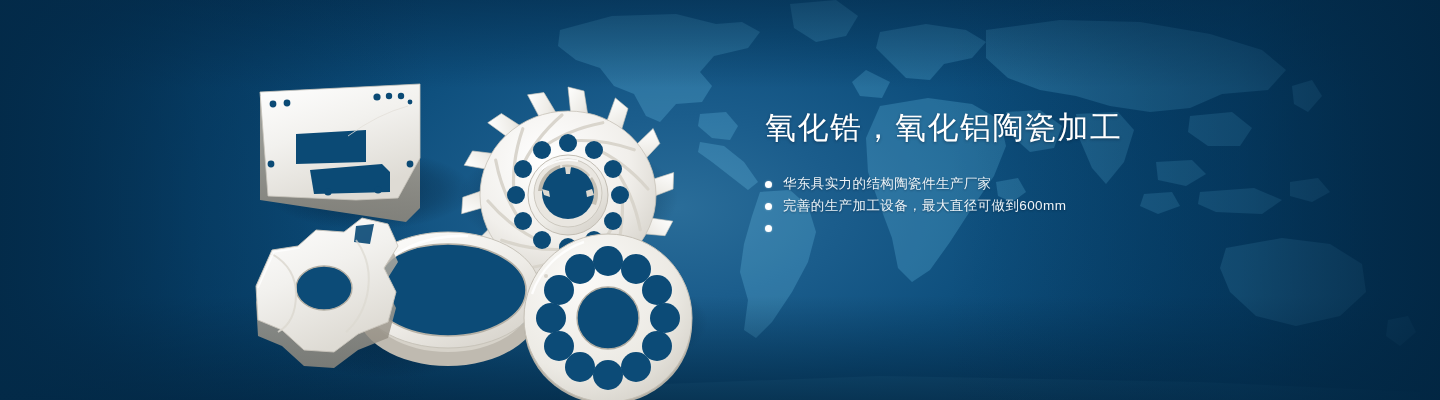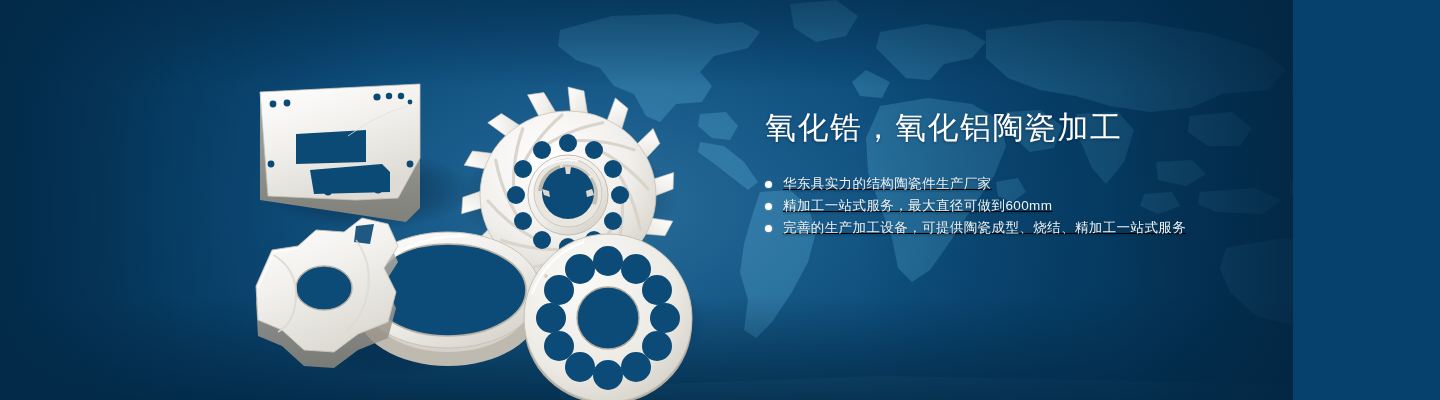--- a/index.html
+++ b/index.html
@@ -5,21 +5,21 @@
 <style>
   * { margin:0; padding:0; box-sizing:border-box; }
   html, body {
     width:1440px; height:400px;
     overflow:hidden;
     background:#06406c;
     font-family:"Liberation Sans", sans-serif;
   }
   #banner {
     position:relative;
-    width:1293px; height:400px;
+    width:1440px; height:400px;
     overflow:hidden;
     background:#06406c;
   }
   
   .bg-base {
     position:absolute; inset:0;
     background:
       radial-gradient(ellipse 720px 420px at 47% 52%,
         #2a6d99 0%, #1b5d8c 22%, #0e4f7d 45%, #084470 68%, #053a62 88%, #04355b 100%);
   }
@@ -57,21 +57,21 @@
   }
   .headline {
     color:#ffffff;
     font-size:31px;
     line-height:40px;
     letter-spacing:1.5px;
     font-weight:400;
     white-space:nowrap;
     text-shadow:0 1px 3px rgba(0,20,40,.45);
   }
-  .bullets { margin-top:25px;text-decoration:underline; }
+  .bullets { margin-top:25px; }
   .bullet {
     display:flex;
     align-items:center;
     height:22px;
     margin-bottom:0px;
   }
   .dot {
     width:7px; height:7px;
     border-radius:50%;
     background:#ffffff;
@@ -340,22 +340,21 @@
 
   <div class="copy">
     <div class="headline">氧化锆，氧化铝陶瓷加工</div>
     <div class="bullets">
       <div class="bullet">
         <span class="dot"></span>
         <span class="btext">华东具实力的结构陶瓷件生产厂家</span>
       </div>
       <div class="bullet">
         <span class="dot"></span>
-        <span class="btext">精加工一站式服务，最大直径可做到600mm</span>
+        <span class="btext">完善的生产加工设备，最大直径可做到600mm</span>
       </div>
       <div class="bullet">
         <span class="dot"></span>
-        <span class="btext">完善的生产加工设备，可提供陶瓷成型、烧结、精加工一站式服务</span>
       </div>
     </div>
   </div>
 
 </div>
 
 </body></html>

